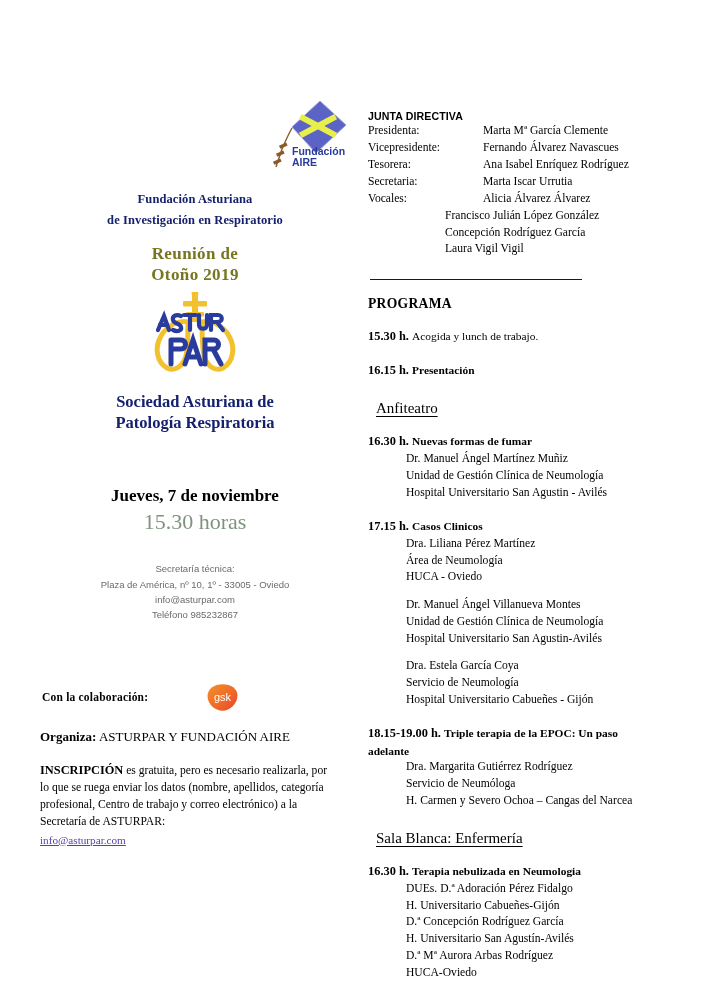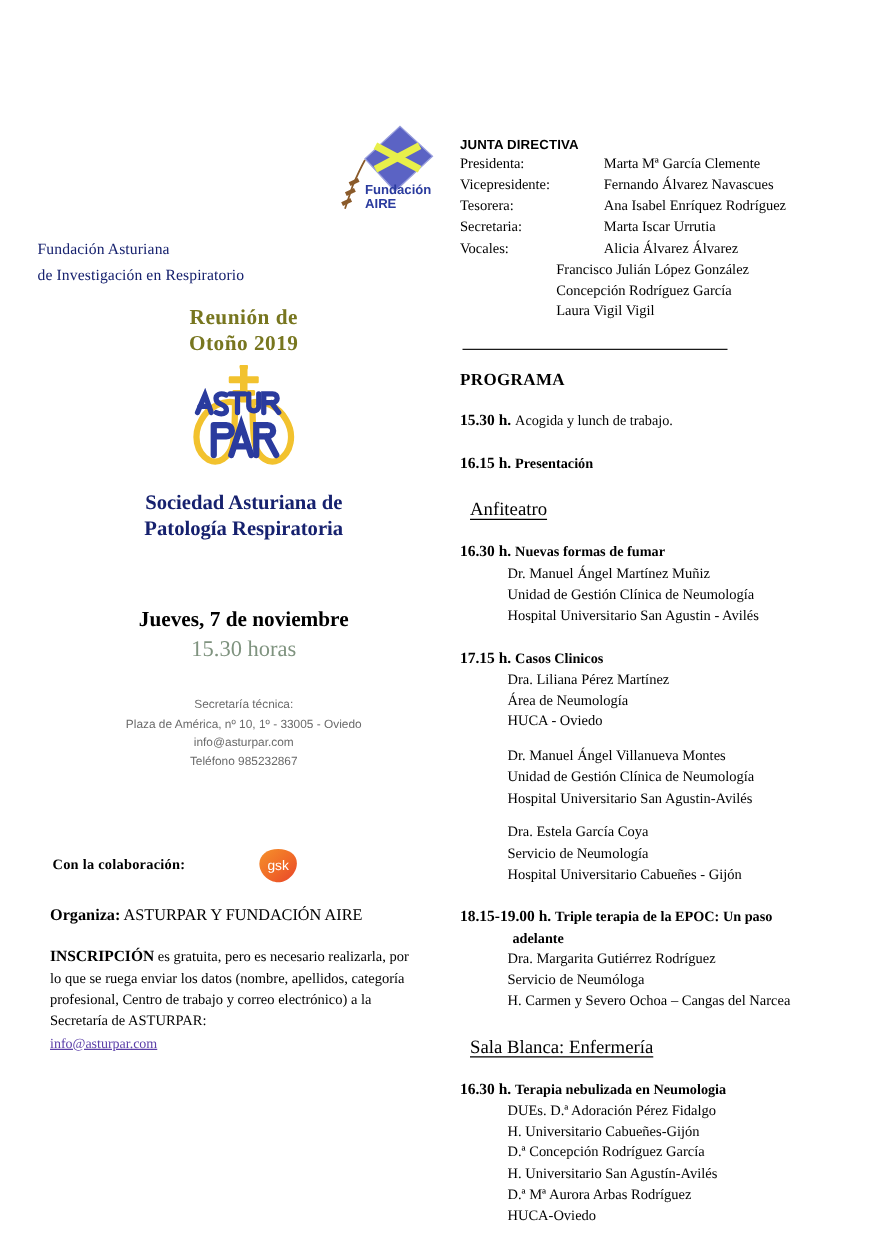--- a/index.html
+++ b/index.html
@@ -35,23 +35,23 @@
     position: relative;
   }
   .aire-logo {
     position: relative;
     display: inline-block;
     width: 96px;
     height: 88px;
   }
 
   .fai-title {
-    text-align: left;
+    text-align: center;
     color: #16216e;
-    font-weight: normal;
+    font-weight: bold;
     font-size: 12.5px;
     line-height: 1.65;
     margin-top: 2px;
     letter-spacing: .1px;
   }
 
   .reunion {
     text-align: center;
     color: #77761f;
     font-weight: bold;
@@ -92,21 +92,21 @@
     text-align: center;
     font-weight: bold;
     font-size: 17px;
     line-height: 1.22;
     color: #1b7a39;
     margin-top: 5px;
   }
   .venue span { text-decoration: underline; }
   .hour-big {
     text-align: center;
-    font-size: 18px;
+    font-size: 22px;
     color: #7f937f;
     margin-top: 3px;
   }
 
   .sec-tecnica {
     text-align: center;
     font-family: "Liberation Sans", sans-serif;
     font-size: 9.5px;
     color: #6a6a6a;
     line-height: 1.62;
@@ -194,21 +194,21 @@
   .programa-title {
     font-weight: bold;
     font-size: 13.6px;
     letter-spacing: .3px;
     margin-top: 16px;
   }
 
   .slot { margin-top: 16px; font-size: 11.6px; line-height: 1.45; }
   .slot-head { font-weight: bold; font-size: 12.4px; }
   .slot-head .st { font-size: 11.4px; }
-  .slot-head .cont { display: block; margin-left: 42px; }
+  .slot-head .cont { display: block; }
   .slot-sub {
     margin-left: 38px;
     line-height: 1.45;
   }
   .slot-sub .blank { display: block; height: 11px; }
 
   .section-head {
     font-weight: normal;
     font-size: 15px;
     margin-top: 20px;

